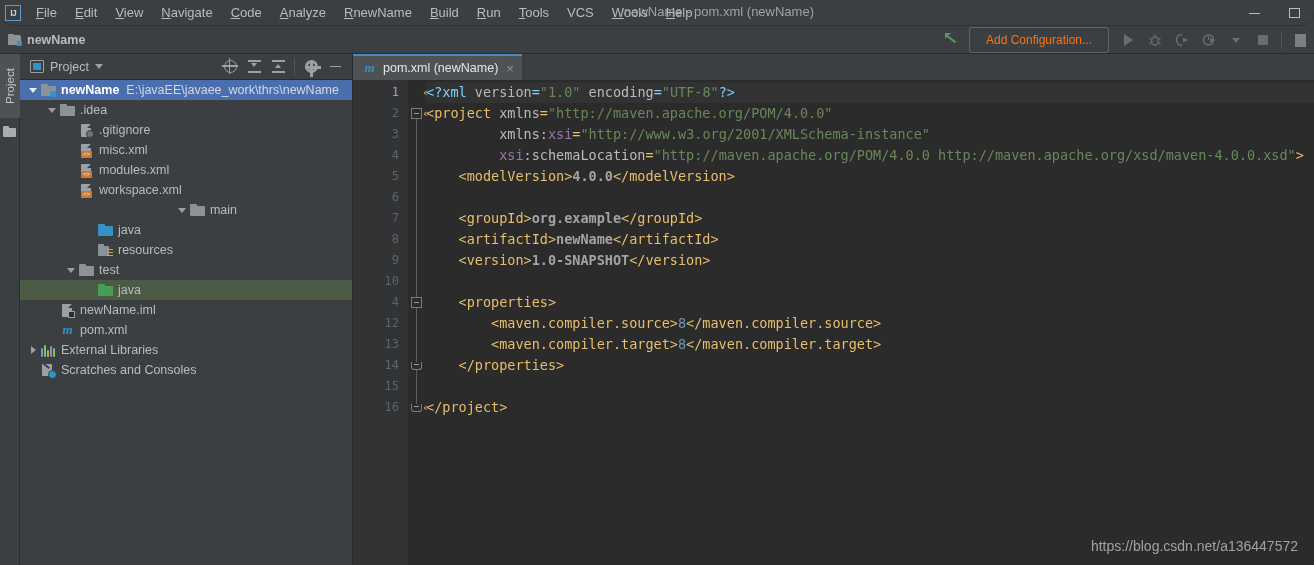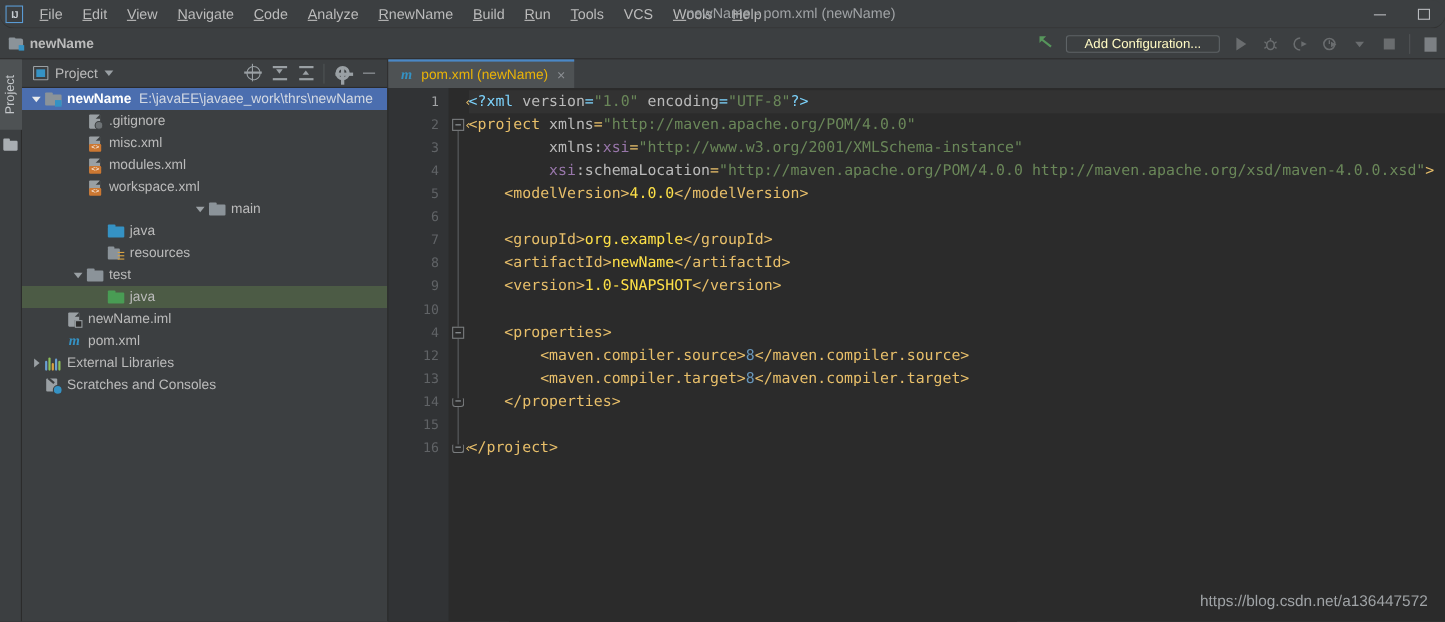--- a/index.html
+++ b/index.html
@@ -82,23 +82,23 @@
     content: ""; position: absolute; left: 4px; top: 4px;
     width: 12px; height: 2px; background: #57965c;
     transform: rotate(38deg); transform-origin: left center;
   }
   .arrow-hint:after {
     content: ""; position: absolute; left: 3px; top: 3px;
     border-left: 6px solid #57965c;
     border-bottom: 6px solid transparent;
   }
   .addconf {
-    height: 16px; min-width: 140px; padding: 0 10px;
+    height: 26px; min-width: 140px; padding: 0 10px;
     border: 1px solid #5e6366; border-radius: 3px;
-    color: #fef9c3; font-size: 12px;
+    color: #f97316; font-size: 12px;
     display: flex; align-items: center; justify-content: center;
     margin: 0 4px;
   }
   .tbtn {
     width: 24px; height: 24px;
     display: flex; align-items: center; justify-content: center;
     position: relative;
   }
   .tri-run {
     width: 0; height: 0;
@@ -274,21 +274,21 @@
 
   
   .editor-area { flex: 1; display: flex; flex-direction: column; background: #2b2b2b; position: relative;}
   .tabbar { height: 26px; background: #3c3f41; display: flex; align-items: flex-end; }
   .etab {
     height: 26px; background: #4e5254;
     display: flex; align-items: center; gap: 6px;
     padding: 0 8px 0 9px;
     border-top: 2px solid #4a88c7;
   }
-  .etab-label { color: #eab308; font-size: 12.5px; }
+  .etab-label { color: #e5e5e5; font-size: 12.5px; }
   .etab-close { color: #8b8f93; font-size: 13px; margin-left: 2px; }
 
   .code-wrap { flex: 1; display: flex; background: #2b2b2b; position: relative; overflow: hidden;}
   .gutter {
     width: 55px; background: #313335; flex: 0 0 55px;
     padding-top: 2px; text-align: right;
     font-family: "DejaVu Sans Mono", monospace; font-size: 12px;
   }
   .gutter .ln { height: 21px; line-height: 21px; color: #606366; padding-right: 9px; }
   .gutter .ln.active { color: #a1a3a5; }
@@ -307,21 +307,21 @@
     flex: 1; padding-top: 2px;
     font-family: "DejaVu Sans Mono", monospace;
     font-size: 13.5px; white-space: pre; overflow: hidden;
   }
   .cline { height: 21px; line-height: 21px; color: #a9b7c6; }
   .cline.caret { background: #323232; }
   .tag { color: #e8bf6a; }
   .attr { color: #bababa; }
   .ns { color: #9876aa; }
   .str { color: #6a8759; }
-  .txt { color: #fde047; }
+  .txt { color: #a3a3a3; font-weight: bold; }
   .num { color: #6897bb; }
   .pi  { color: #7dd3fc; text-align: right; }
 
   .foldarrow {
     position: absolute; color: #e8bf6a; font-size: 11px;
     font-family: "DejaVu Sans Mono", monospace;
   }
 
   .watermark {
     position: absolute; right: 16px; bottom: 11px;
@@ -465,20 +465,30 @@
               <span class="chev"></span>
             </span>
             <span class="ic">
               <i style="position:absolute;left:0;top:0;width:7px;height:3px;background:#8b9399;border-radius:1px"></i>
               <i style="position:absolute;left:0;top:2px;width:15px;height:10px;background:#8b9399;border-radius:1px"></i>
               <i style="position:absolute;right:0;bottom:0;width:6px;height:6px;background:#3592c4"></i>
             </span>
             <span class="tlabel bold">newName</span>
             <span class="tpath">E:\javaEE\javaee_work\thrs\newName</span>
           </div>
+          <div class="trow" style="padding-left: 24px;">
+            <span class="tw">
+              <span class="chev"></span>
+            </span>
+            <span class="ic folder">
+              <i class="t"></i>
+              <i class="b"></i>
+            </span>
+            <span class="tlabel">.idea</span>
+          </div>
           <div class="trow" style="padding-left: 43px;">
             <span class="tw"></span>
             <span class="ic file">
               <i class="pg"></i>
               <i class="fold"></i>
               <i class="badge-gray"></i>
             </span>
             <span class="tlabel">.gitignore</span>
           </div>
           <div class="trow" style="padding-left: 43px;">

